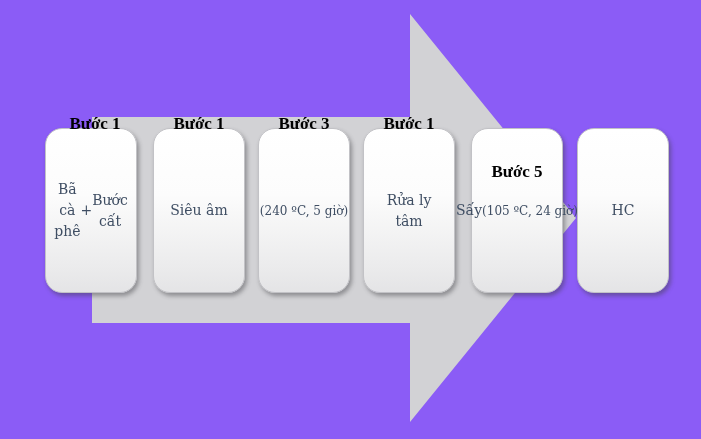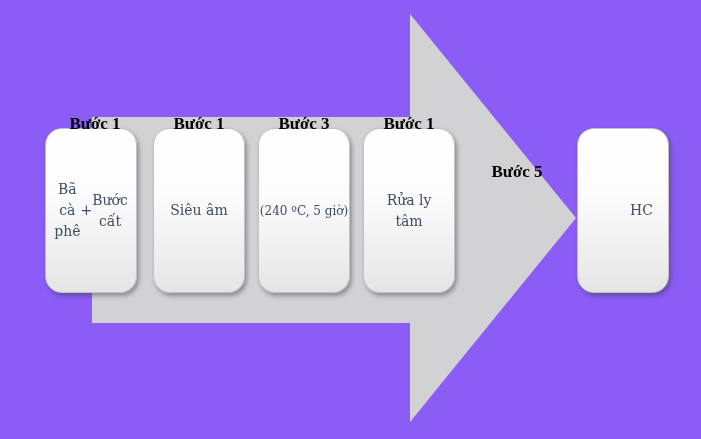--- a/index.html
+++ b/index.html
@@ -88,18 +88,22 @@
   </div>
 
   <div class="step-box" style="left:258px;">
     <div class="box-subline">(240 ºC, 5 giờ)</div>
   </div>
 
   <div class="step-box" style="left:363px;">
     <div class="box-line">Rửa ly tâm</div>
   </div>
 
+  <div class="step-box" style="left:471px;">
+    <div class="box-line">Sấy</div>
+    <div class="box-subline">(105 ºC, 24 giờ)</div>
+  </div>
 
-  <div class="step-box" style="left:577px;text-align:right;">
+  <div class="step-box" style="left:577px;">
     <div class="box-line">HC</div>
   </div>
 
 </div>
 
 </body></html>

